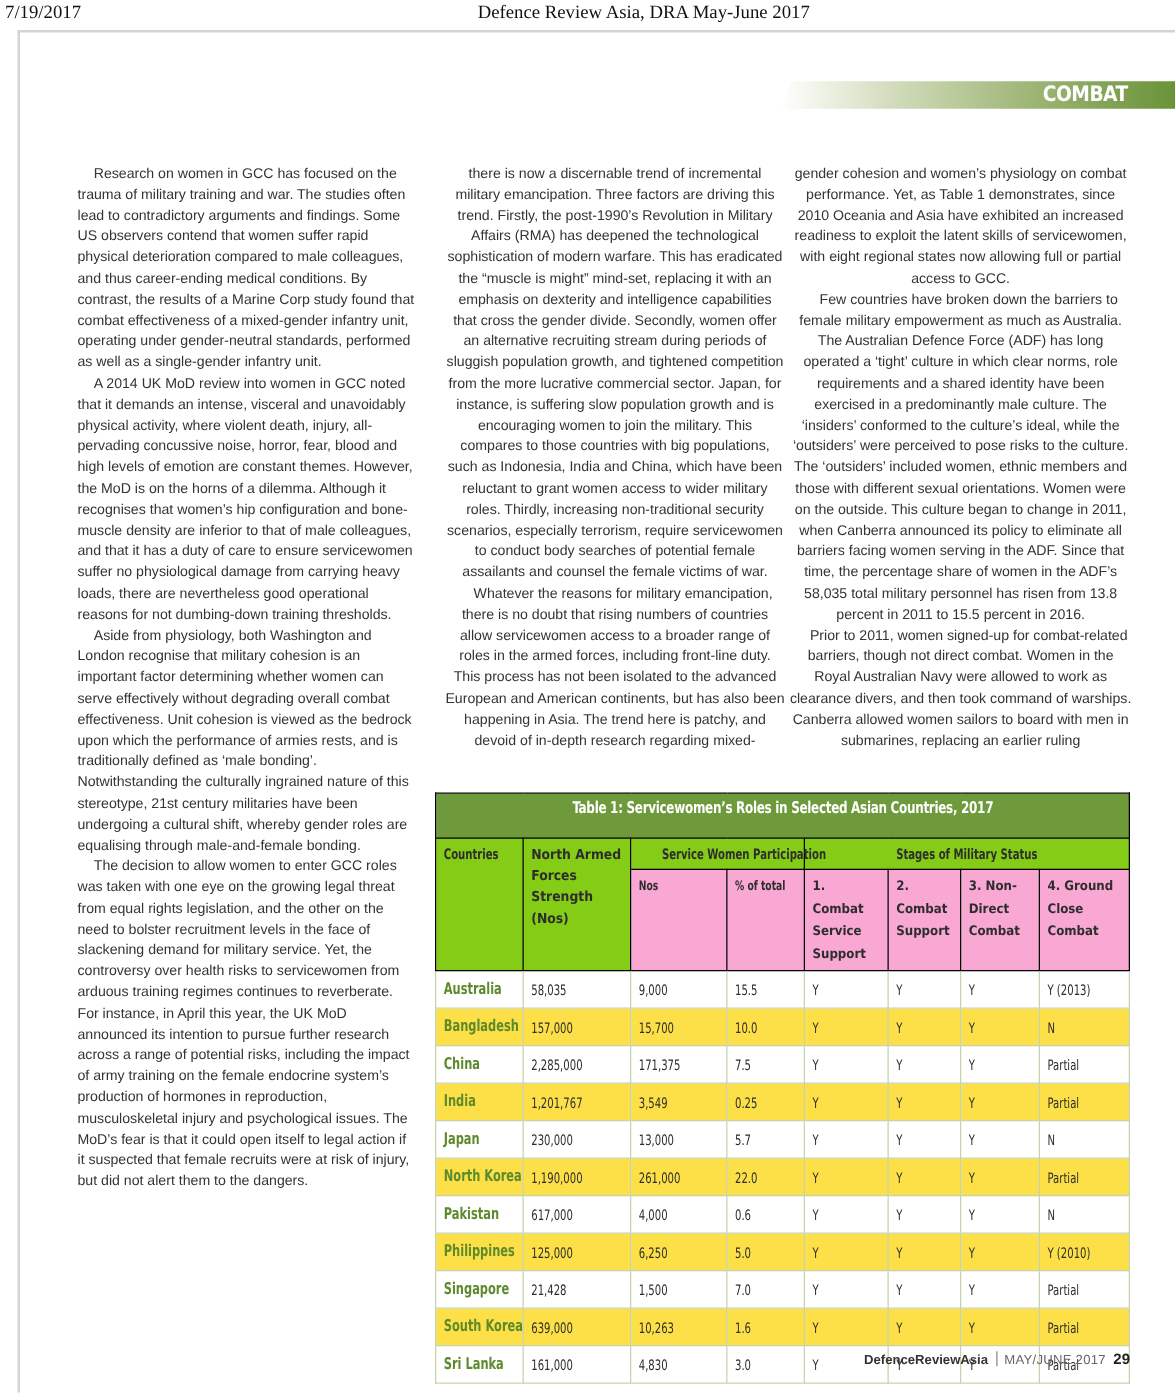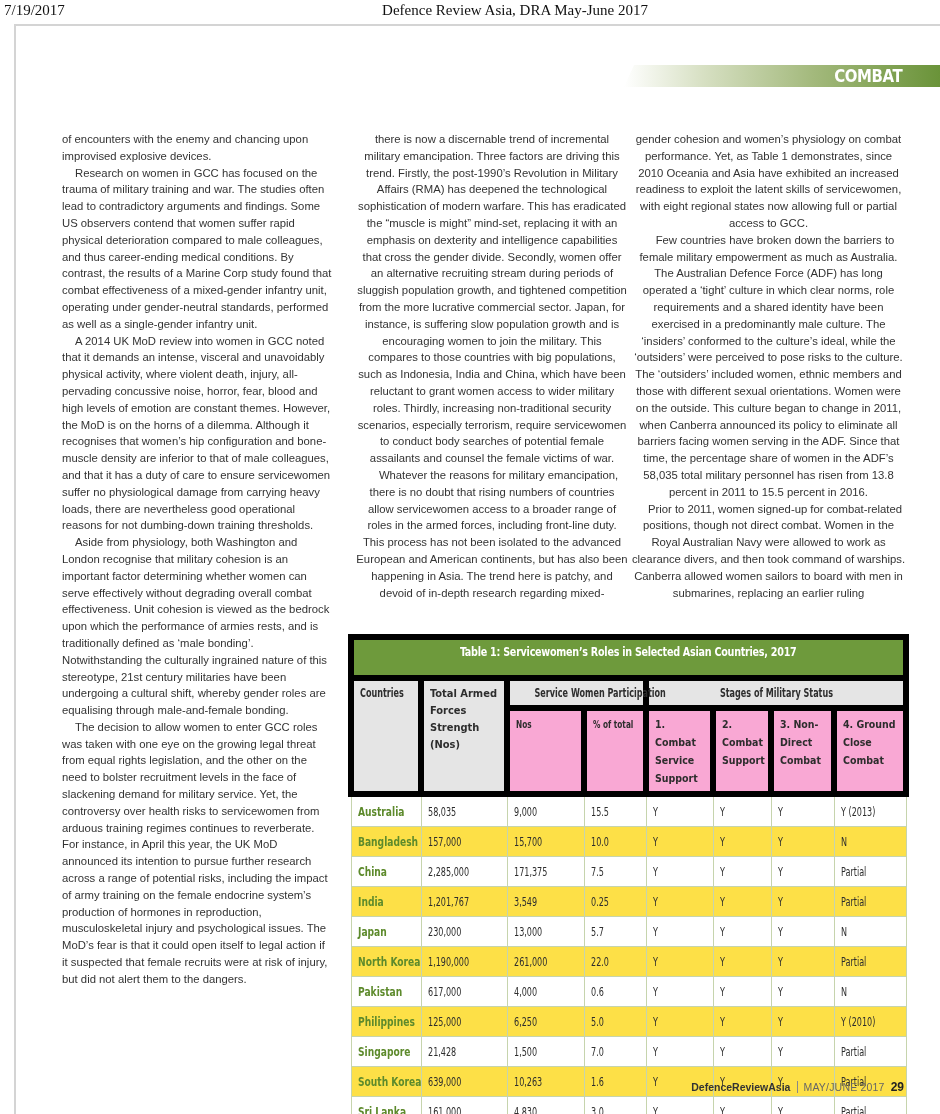--- a/index.html
+++ b/index.html
@@ -29,23 +29,23 @@
   .col-2 { left: 356px; width: 272px; text-align: center; }
   .col-3 { left: 631px; width: 275px; text-align: center; }
 
   .table-wrap { position: absolute; left: 348px; top: 634px; width: 555px; }
   table { border-collapse: collapse; width: 555px; table-layout: fixed;
           font-family: "DejaVu Sans Condensed", "DejaVu Sans", sans-serif; }
   .t-title { background: #6e9a3c; color: #fff; height: 27px; text-align: center;
              font-size: 13px; font-weight: bold; letter-spacing: -0.3px; }
   .t-title span { display: inline-block; transform: scaleX(0.82); }
   th { font-weight: bold; color: #2d2d2d; text-align: left; vertical-align: top;
-       border: 6px solid #000000; padding: 4px 6px; font-size: 11.5px; line-height: 16px; }
+       border: 1px solid #000000; padding: 4px 6px; font-size: 11.5px; line-height: 16px; }
   th .cond, td .cond { display: inline-block; transform: scaleX(0.78); transform-origin: left center; white-space: nowrap; }
-  th.h-dark { background: #e5e5e5; }
+  th.h-dark { background: #84cc16; }
   th.h-light { background: #f9a8d4; font-size: 10.5px; line-height: 18px; }
   th.h-center { text-align: center; }
   td { border: 1px solid #c6d4ad; height: 29px; padding: 0 6px; font-size: 11.5px; color: #2d2d2d;
        vertical-align: middle; }
   td.country { color: #5d8a2c; font-weight: bold; font-size: 13px; }
   tr.alt td { background: #fde047; }
   tr.plain td { background: #ffffff; }
 
   .footer { position: absolute; right: 36px; top: 1080px; font-size: 10.5px; color: #444; }
   .footer .brand { font-weight: bold; color: #333; margin-top: 44px; }
@@ -61,57 +61,56 @@
   <span class="print-title">Defence Review Asia, DRA May-June 2017</span>
 </div>
 
 <div class="page-frame"></div>
 
 <div class="section-banner">
   <span class="section-label">COMBAT</span>
 </div>
 
 <div class="col col-1">
-  <p class="first">of encounters with the enemy and chancing upon improvised explosive devices.</p>
   <p>Research on women in GCC has focused on the trauma of military training and war. The studies often lead to contradictory arguments and findings. Some US observers contend that women suffer rapid physical deterioration compared to male colleagues, and thus career-ending medical conditions. By contrast, the results of a Marine Corp study found that combat effectiveness of a mixed-gender infantry unit, operating under gender-neutral standards, performed as well as a single-gender infantry unit.</p>
   <p>A 2014 UK MoD review into women in GCC noted that it demands an intense, visceral and unavoidably physical activity, where violent death, injury, all-pervading concussive noise, horror, fear, blood and high levels of emotion are constant themes. However, the MoD is on the horns of a dilemma. Although it recognises that women’s hip configuration and bone-muscle density are inferior to that of male colleagues, and that it has a duty of care to ensure servicewomen suffer no physiological damage from carrying heavy loads, there are nevertheless good operational reasons for not dumbing-down training thresholds.</p>
   <p>Aside from physiology, both Washington and London recognise that military cohesion is an important factor determining whether women can serve effectively without degrading overall combat effectiveness. Unit cohesion is viewed as the bedrock upon which the performance of armies rests, and is traditionally defined as ‘male bonding’. Notwithstanding the culturally ingrained nature of this stereotype, 21st century militaries have been undergoing a cultural shift, whereby gender roles are equalising through male-and-female bonding.</p>
   <p>The decision to allow women to enter GCC roles was taken with one eye on the growing legal threat from equal rights legislation, and the other on the need to bolster recruitment levels in the face of slackening demand for military service. Yet, the controversy over health risks to servicewomen from arduous training regimes continues to reverberate. For instance, in April this year, the UK MoD announced its intention to pursue further research across a range of potential risks, including the impact of army training on the female endocrine system’s production of hormones in reproduction, musculoskeletal injury and psychological issues. The MoD’s fear is that it could open itself to legal action if it suspected that female recruits were at risk of injury, but did not alert them to the dangers.</p>
 </div>
 
 <div class="col col-2">
   <p class="first">there is now a discernable trend of incremental military emancipation. Three factors are driving this trend. Firstly, the post-1990’s Revolution in Military Affairs (RMA) has deepened the technological sophistication of modern warfare. This has eradicated the “muscle is might” mind-set, replacing it with an emphasis on dexterity and intelligence capabilities that cross the gender divide. Secondly, women offer an alternative recruiting stream during periods of sluggish population growth, and tightened competition from the more lucrative commercial sector. Japan, for instance, is suffering slow population growth and is encouraging women to join the military. This compares to those countries with big populations, such as Indonesia, India and China, which have been reluctant to grant women access to wider military roles. Thirdly, increasing non-traditional security scenarios, especially terrorism, require servicewomen to conduct body searches of potential female assailants and counsel the female victims of war.</p>
   <p>Whatever the reasons for military emancipation, there is no doubt that rising numbers of countries allow servicewomen access to a broader range of roles in the armed forces, including front-line duty. This process has not been isolated to the advanced European and American continents, but has also been happening in Asia. The trend here is patchy, and devoid of in-depth research regarding mixed-</p>
 </div>
 
 <div class="col col-3">
   <p class="first">gender cohesion and women’s physiology on combat performance. Yet, as Table 1 demonstrates, since 2010 Oceania and Asia have exhibited an increased readiness to exploit the latent skills of servicewomen, with eight regional states now allowing full or partial access to GCC.</p>
   <p>Few countries have broken down the barriers to female military empowerment as much as Australia. The Australian Defence Force (ADF) has long operated a ‘tight’ culture in which clear norms, role requirements and a shared identity have been exercised in a predominantly male culture. The ‘insiders’ conformed to the culture’s ideal, while the ‘outsiders’ were perceived to pose risks to the culture. The ‘outsiders’ included women, ethnic members and those with different sexual orientations. Women were on the outside. This culture began to change in 2011, when Canberra announced its policy to eliminate all barriers facing women serving in the ADF. Since that time, the percentage share of women in the ADF’s 58,035 total military personnel has risen from 13.8 percent in 2011 to 15.5 percent in 2016.</p>
-  <p>Prior to 2011, women signed-up for combat-related positions, though not direct combat. Women in the Royal Australian Navy were allowed to work as clearance divers, and then took command of warships. Canberra allowed women sailors to board with men in submarines, replacing an earlier ruling</p>
+  <p>Prior to 2011, women signed-up for combat-related barriers, though not direct combat. Women in the Royal Australian Navy were allowed to work as clearance divers, and then took command of warships. Canberra allowed women sailors to board with men in submarines, replacing an earlier ruling</p>
 </div>
 
 <div class="table-wrap">
   <table>
     <colgroup>
       <col style="width:70px">
         <col style="width:86px">
         <col style="width:77px">
         <col style="width:62px">
       <col style="width:67px">
         <col style="width:58px">
         <col style="width:63px">
         <col style="width:72px">
     </colgroup>
     <thead>
       <tr>
         <th colspan="8" class="t-title"><span>Table 1: Servicewomen’s Roles in Selected Asian Countries, 2017</span></th>
       </tr>
       <tr>
         <th rowspan="2" class="h-dark"><span class="cond">Countries</span></th>
-        <th rowspan="2" class="h-dark" style="white-space:normal;"><span style="display:inline-block; font-size:11px; line-height:17px;">Total Armed Forces Strength (Nos)</span></th>
+        <th rowspan="2" class="h-dark" style="white-space:normal;"><span style="display:inline-block; font-size:11px; line-height:17px;">North Armed Forces Strength (Nos)</span></th>
         <th colspan="2" class="h-dark h-center"><span class="cond" style="transform-origin:center;">Service Women Participation</span></th>
         <th colspan="4" class="h-dark h-center"><span class="cond" style="transform-origin:center;">Stages of Military Status</span></th>
       </tr>
       <tr>
         <th class="h-light"><span class="cond">Nos</span></th>
         <th class="h-light"><span class="cond">% of total</span></th>
         <th class="h-light"><span>1. Combat Service Support</span></th>
         <th class="h-light"><span>2. Combat Support</span></th>
         <th class="h-light"><span>3. Non-Direct Combat</span></th>
         <th class="h-light"><span>4. Ground Close Combat</span></th>

